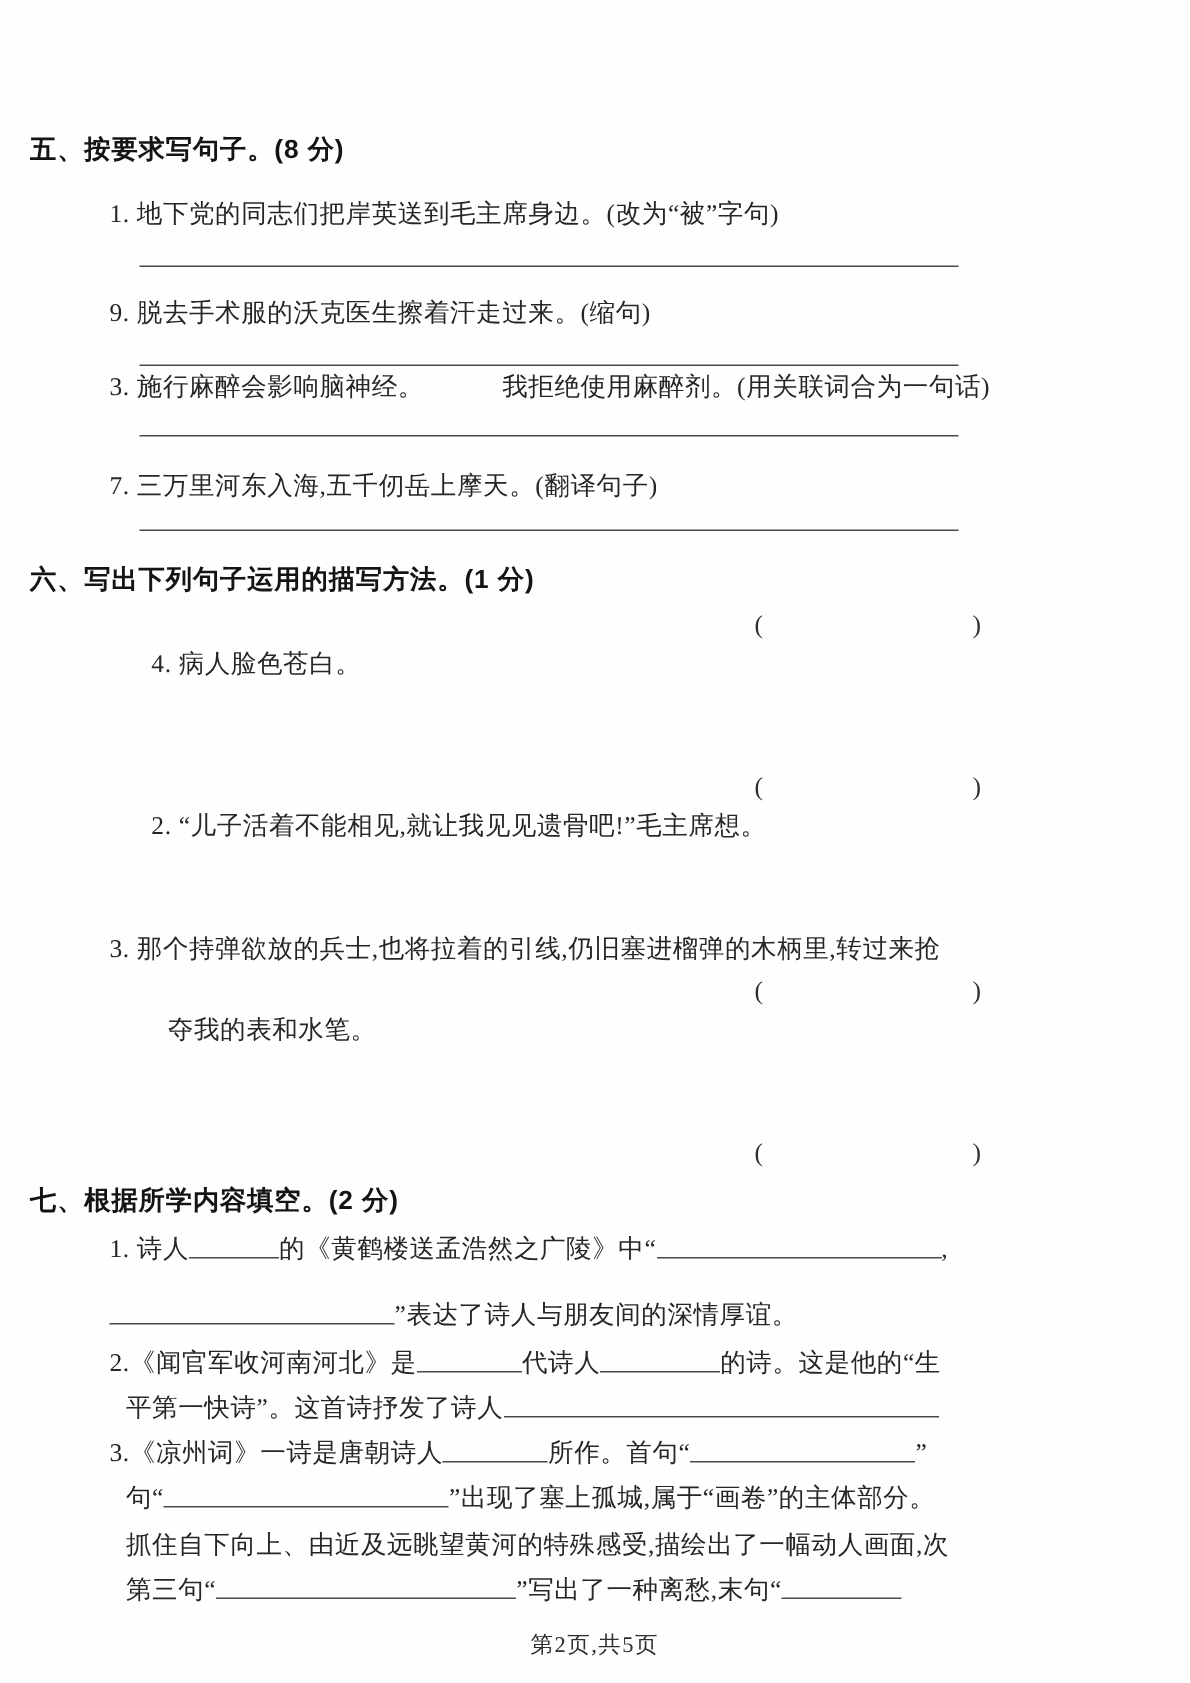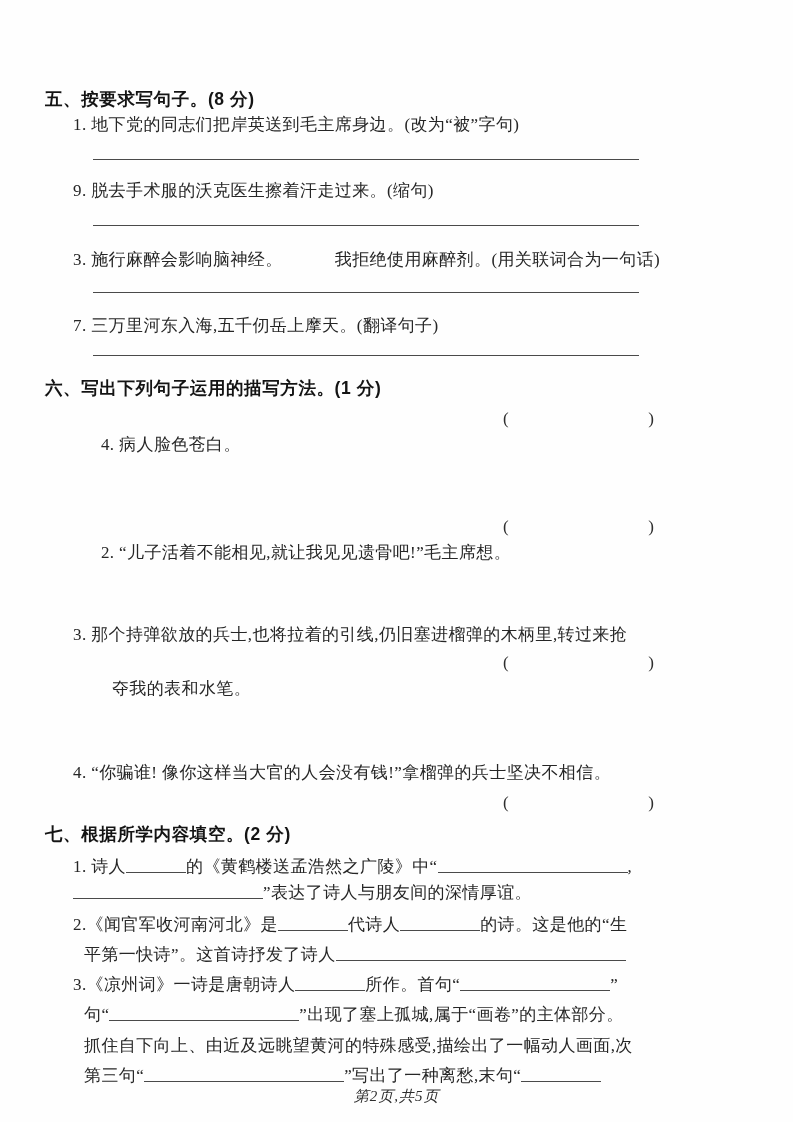--- a/index.html
+++ b/index.html
@@ -13,21 +13,21 @@
     color:#262626;
     letter-spacing:0.4px;
     overflow:hidden;
   }
   .content { padding-top:86px; }
   .sec-heading {
     font-family:"Liberation Sans", sans-serif;
     font-weight:bold;
     font-size:17.5px;
     color:#141414;
-    padding-left:45px;
+    padding-left:20px;
     line-height:26px;
     letter-spacing:0.6px;
   }
   .q {
     position:relative;
     padding-left:73px;
     line-height:26px;
     white-space:pre-wrap;
   }
   .q.cont { padding-left:84px; }
@@ -52,25 +52,24 @@
   }
   .paren-row { height:26px; }
   .footer {
     position:absolute;
     left:0; bottom:16px;
     width:100%;
     text-align:center;
     font-size:15px;
     color:#2e2e2e;
     letter-spacing:1px;
-    font-style:italic;
   }
   
   .mt2{margin-top:2px}.mt4{margin-top:4px}.mt5{margin-top:5px}.mt6{margin-top:6px}
-  .mt7{margin-top:7px}.mt8{margin-top:0}.mt13{margin-top:21px}.mt16{margin-top:16px}
+  .mt7{margin-top:7px}.mt8{margin-top:18px}.mt13{margin-top:1px}.mt16{margin-top:16px}
   .mt18{margin-top:18px}.mt19{margin-top:19px}.mt20{margin-top:20px}.mt21{margin-top:21px}
 </style>
 </head>
 <body>
 
 <div class="page">
   <div class="content">
 
     <div class="sec-heading">五、按要求写句子。(8 分)</div>
     <div class="q mt8">1. 地下党的同志们把岸英送到毛主席身边。(改为“被”字句)</div>
@@ -89,21 +88,20 @@
     </div>
     <div class="q mt4">
       <span>2. “儿子活着不能相见,就让我见见遗骨吧!”毛主席想。</span>
       <span class="parens">(　　　　　　　　)</span>
     </div>
     <div class="q mt4">3. 那个持弹欲放的兵士,也将拉着的引线,仍旧塞进榴弹的木柄里,转过来抢</div>
     <div class="q cont mt2">
       <span>夺我的表和水笔。</span>
       <span class="parens">(　　　　　　　　)</span>
     </div>
-    <div class="q mt6">4. “你骗谁! 像你这样当大官的人会没有钱!”拿榴弹的兵士坚决不相信。</div>
     <div class="q paren-row mt4">
       <span class="parens">(　　　　　　　　)</span>
     </div>
 
     <div class="sec-heading mt5">七、根据所学内容填空。(2 分)</div>
     <div class="q mt7">1. 诗人<span class="blank" style="width:60px"></span>的《黄鹤楼送孟浩然之广陵》中“<span class="blank" style="width:190px"></span>,</div>
     <div class="q mt8"><span class="blank" style="width:190px"></span>”表达了诗人与朋友间的深情厚谊。</div>
     <div class="q mt6">2.《闻官军收河南河北》是<span class="blank" style="width:70px"></span>代诗人<span class="blank" style="width:80px"></span>的诗。这是他的“生</div>
     <div class="q cont mt4">平第一快诗”。这首诗抒发了诗人<span class="blank" style="width:290px"></span></div>
     <div class="q mt4">3.《凉州词》一诗是唐朝诗人<span class="blank" style="width:70px"></span>所作。首句“<span class="blank" style="width:150px"></span>”</div>

